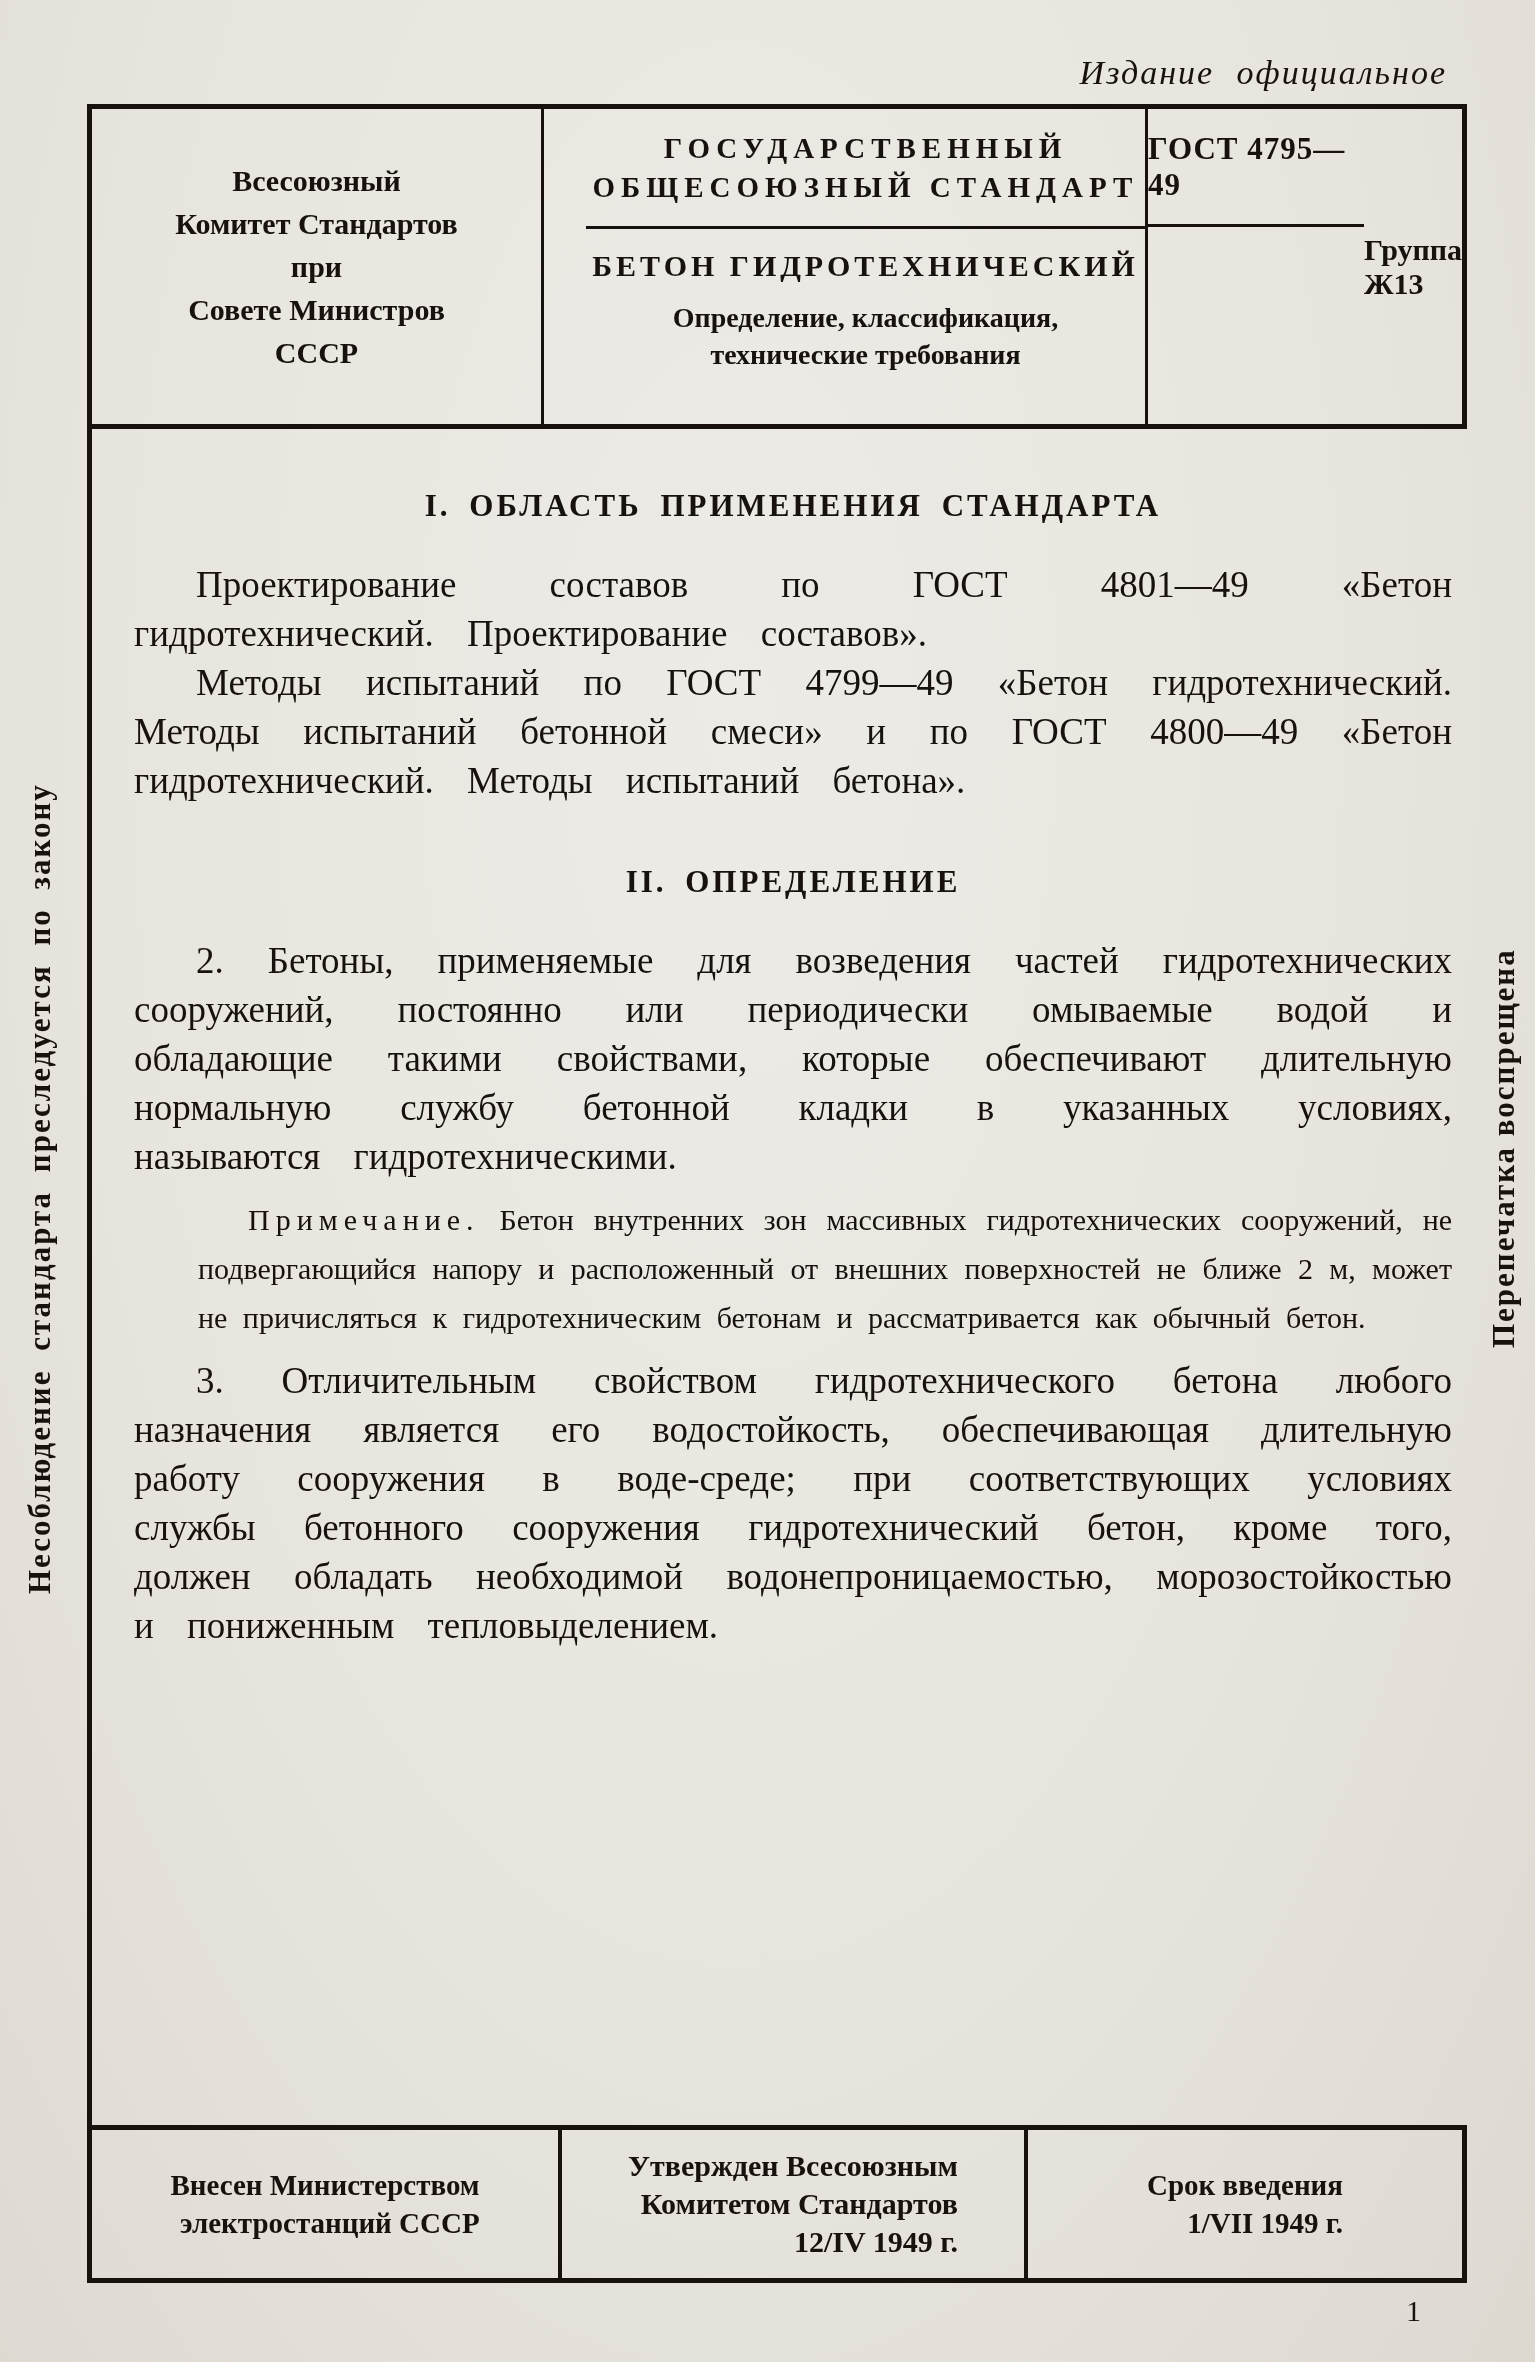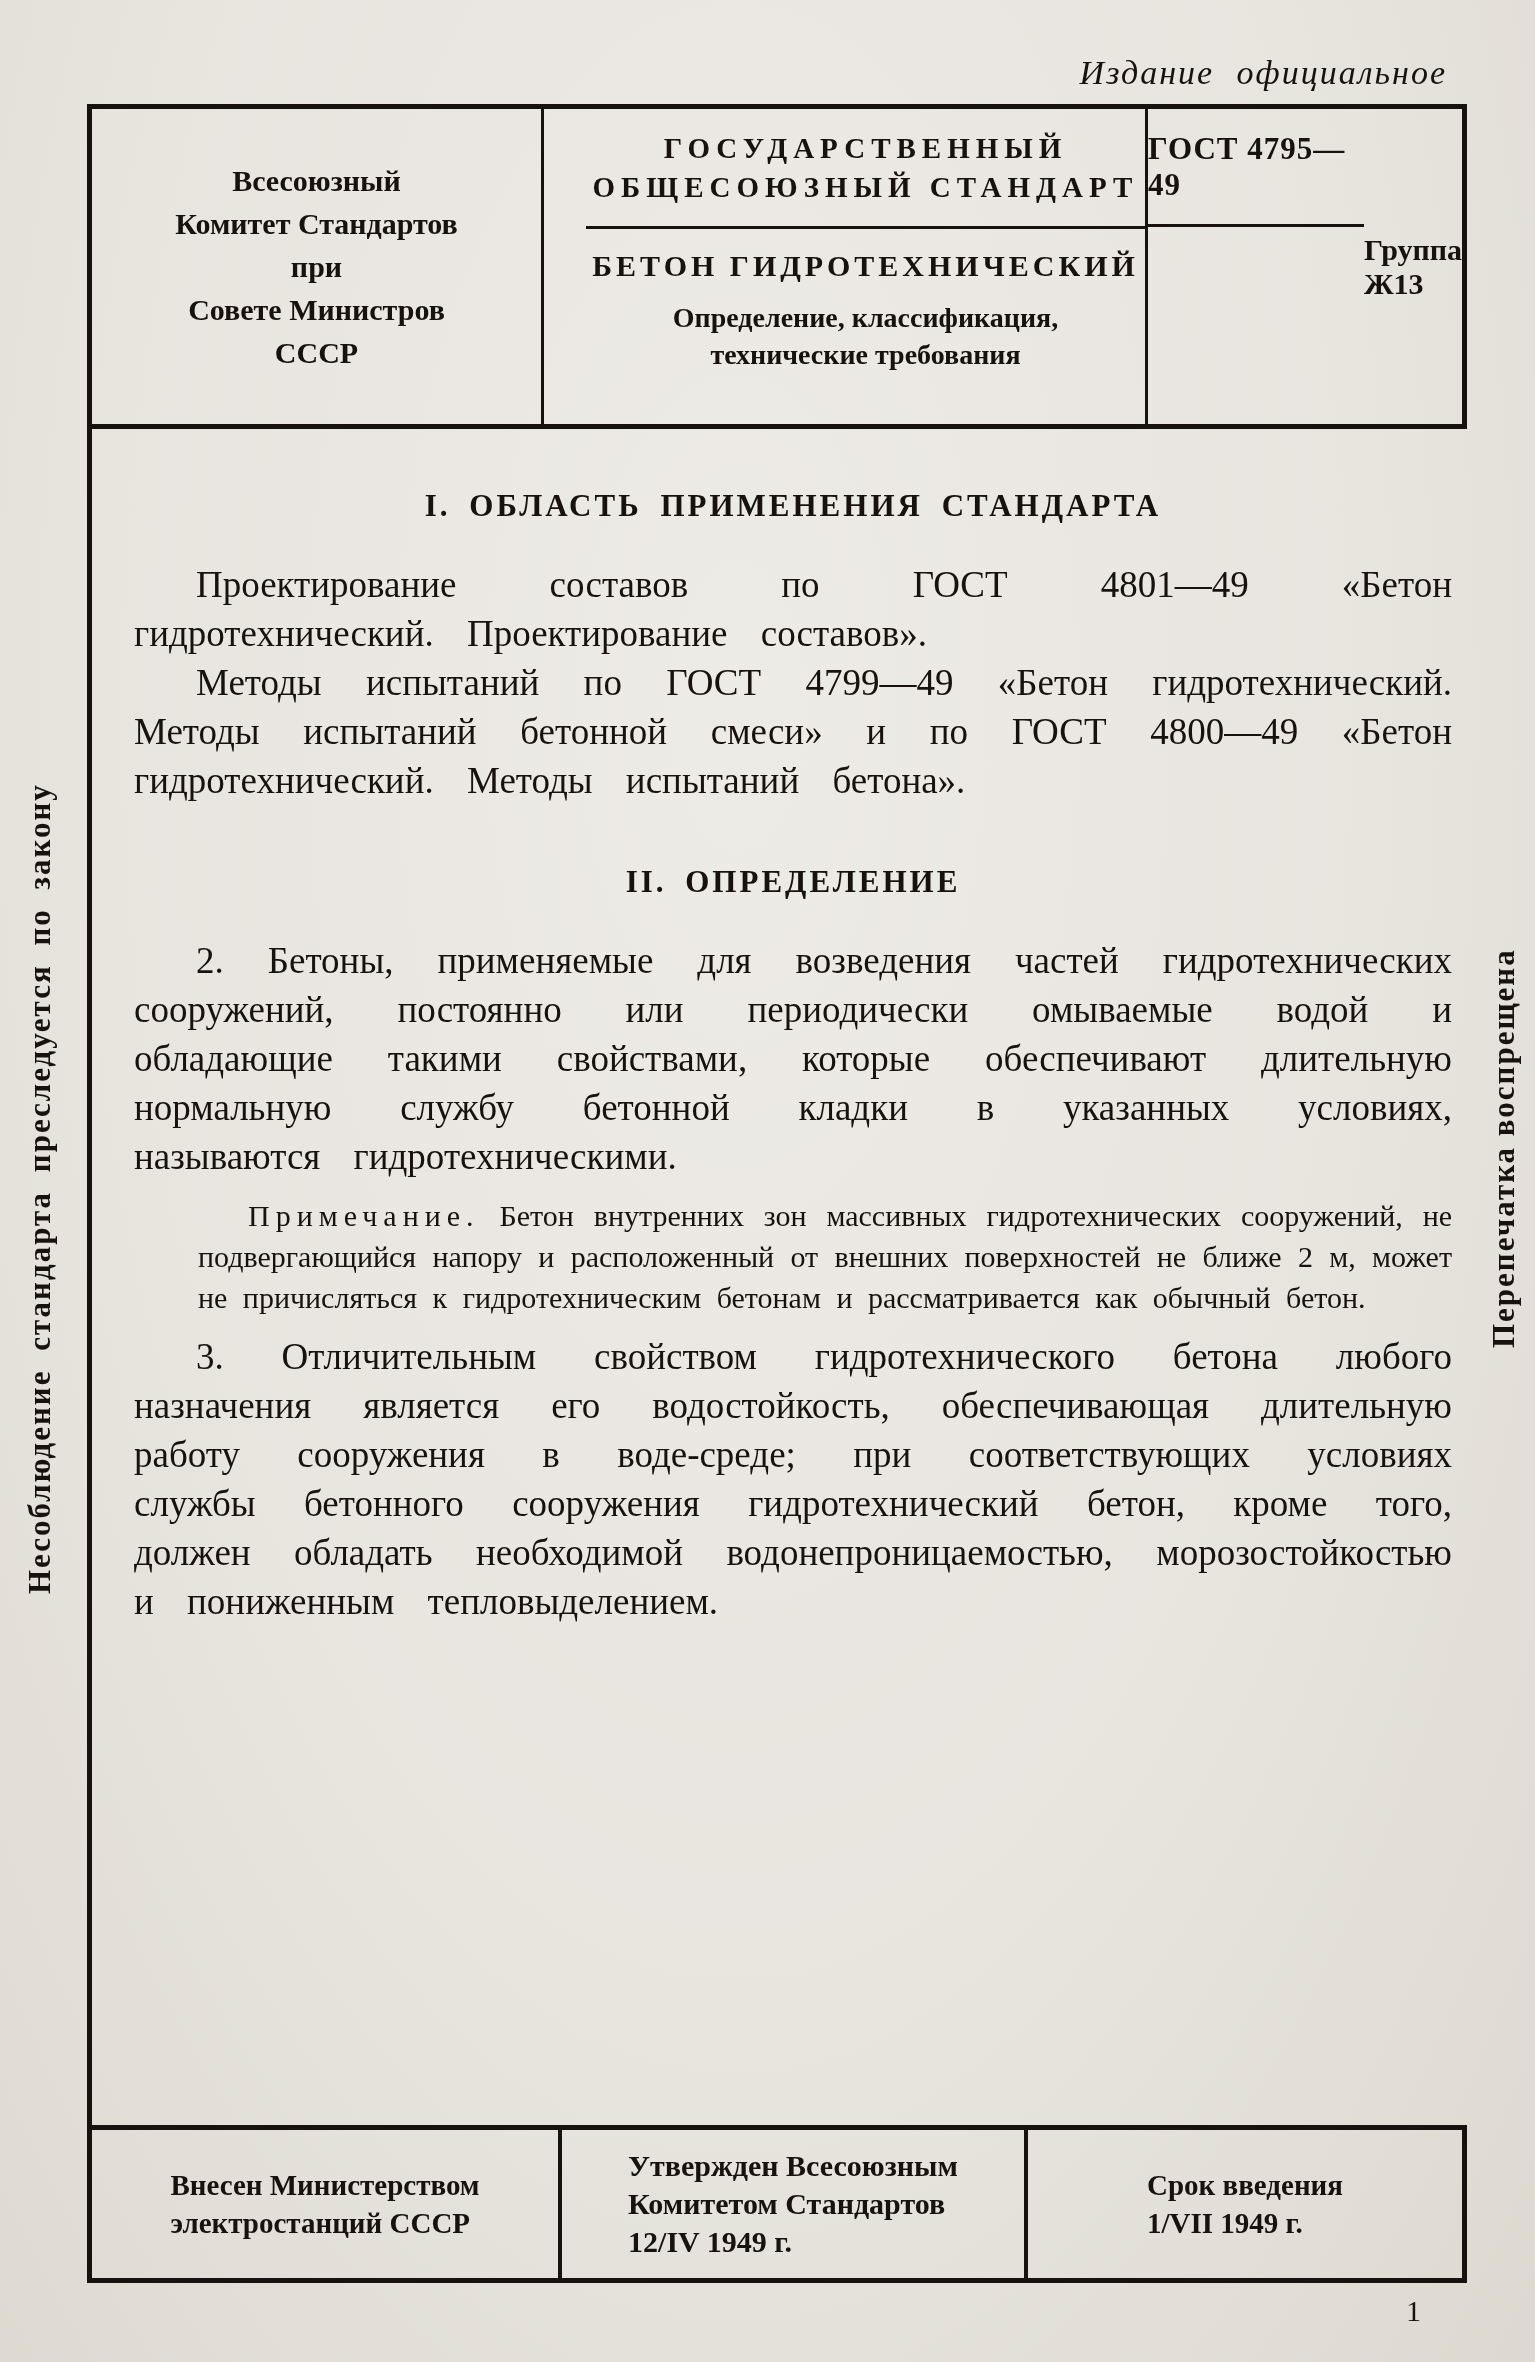--- a/index.html
+++ b/index.html
@@ -57,30 +57,30 @@
   .body-text {
     position: absolute; left: 134px; top: 429px; width: 1318px;
     font-size: 37px; line-height: 49px; text-align: justify;
   }
   .section-heading {
     font-weight: bold; font-size: 31px; letter-spacing: 3px;
     text-align: center; word-spacing: 8px; margin: 52px 0 30px;
   }
   .para { margin: 0; text-indent: 62px; word-spacing: 24px; }
   .note {
-    margin: 14px 0 14px 64px; font-size: 30px; line-height: 41px;
+    margin: 14px 0 14px 64px; font-size: 30px; line-height: 49px;
     text-indent: 50px; word-spacing: 8px; text-align: justify;
   }
   .note-label { letter-spacing: 6px; }
   
   .footer-table {
     position: absolute; left: 87px; top: 2125px;
     width: 1380px; height: 158px;
     border: 5px solid #17120d; display: flex;
-    font-weight: bold; text-align: left;
+    font-weight: bold; text-align: right;
   }
   .ft-cell {
     display: flex; align-items: center; justify-content: center;
     white-space: pre-line; font-size: 29px; line-height: 38px;
   }
   .ft-submitted { width: 470px; border-right: 4px solid #17120d; }
   .ft-approved { width: 466px; border-right: 4px solid #17120d; font-size: 30px; }
   .ft-effective { flex: 1; }
   
   .vtext {

